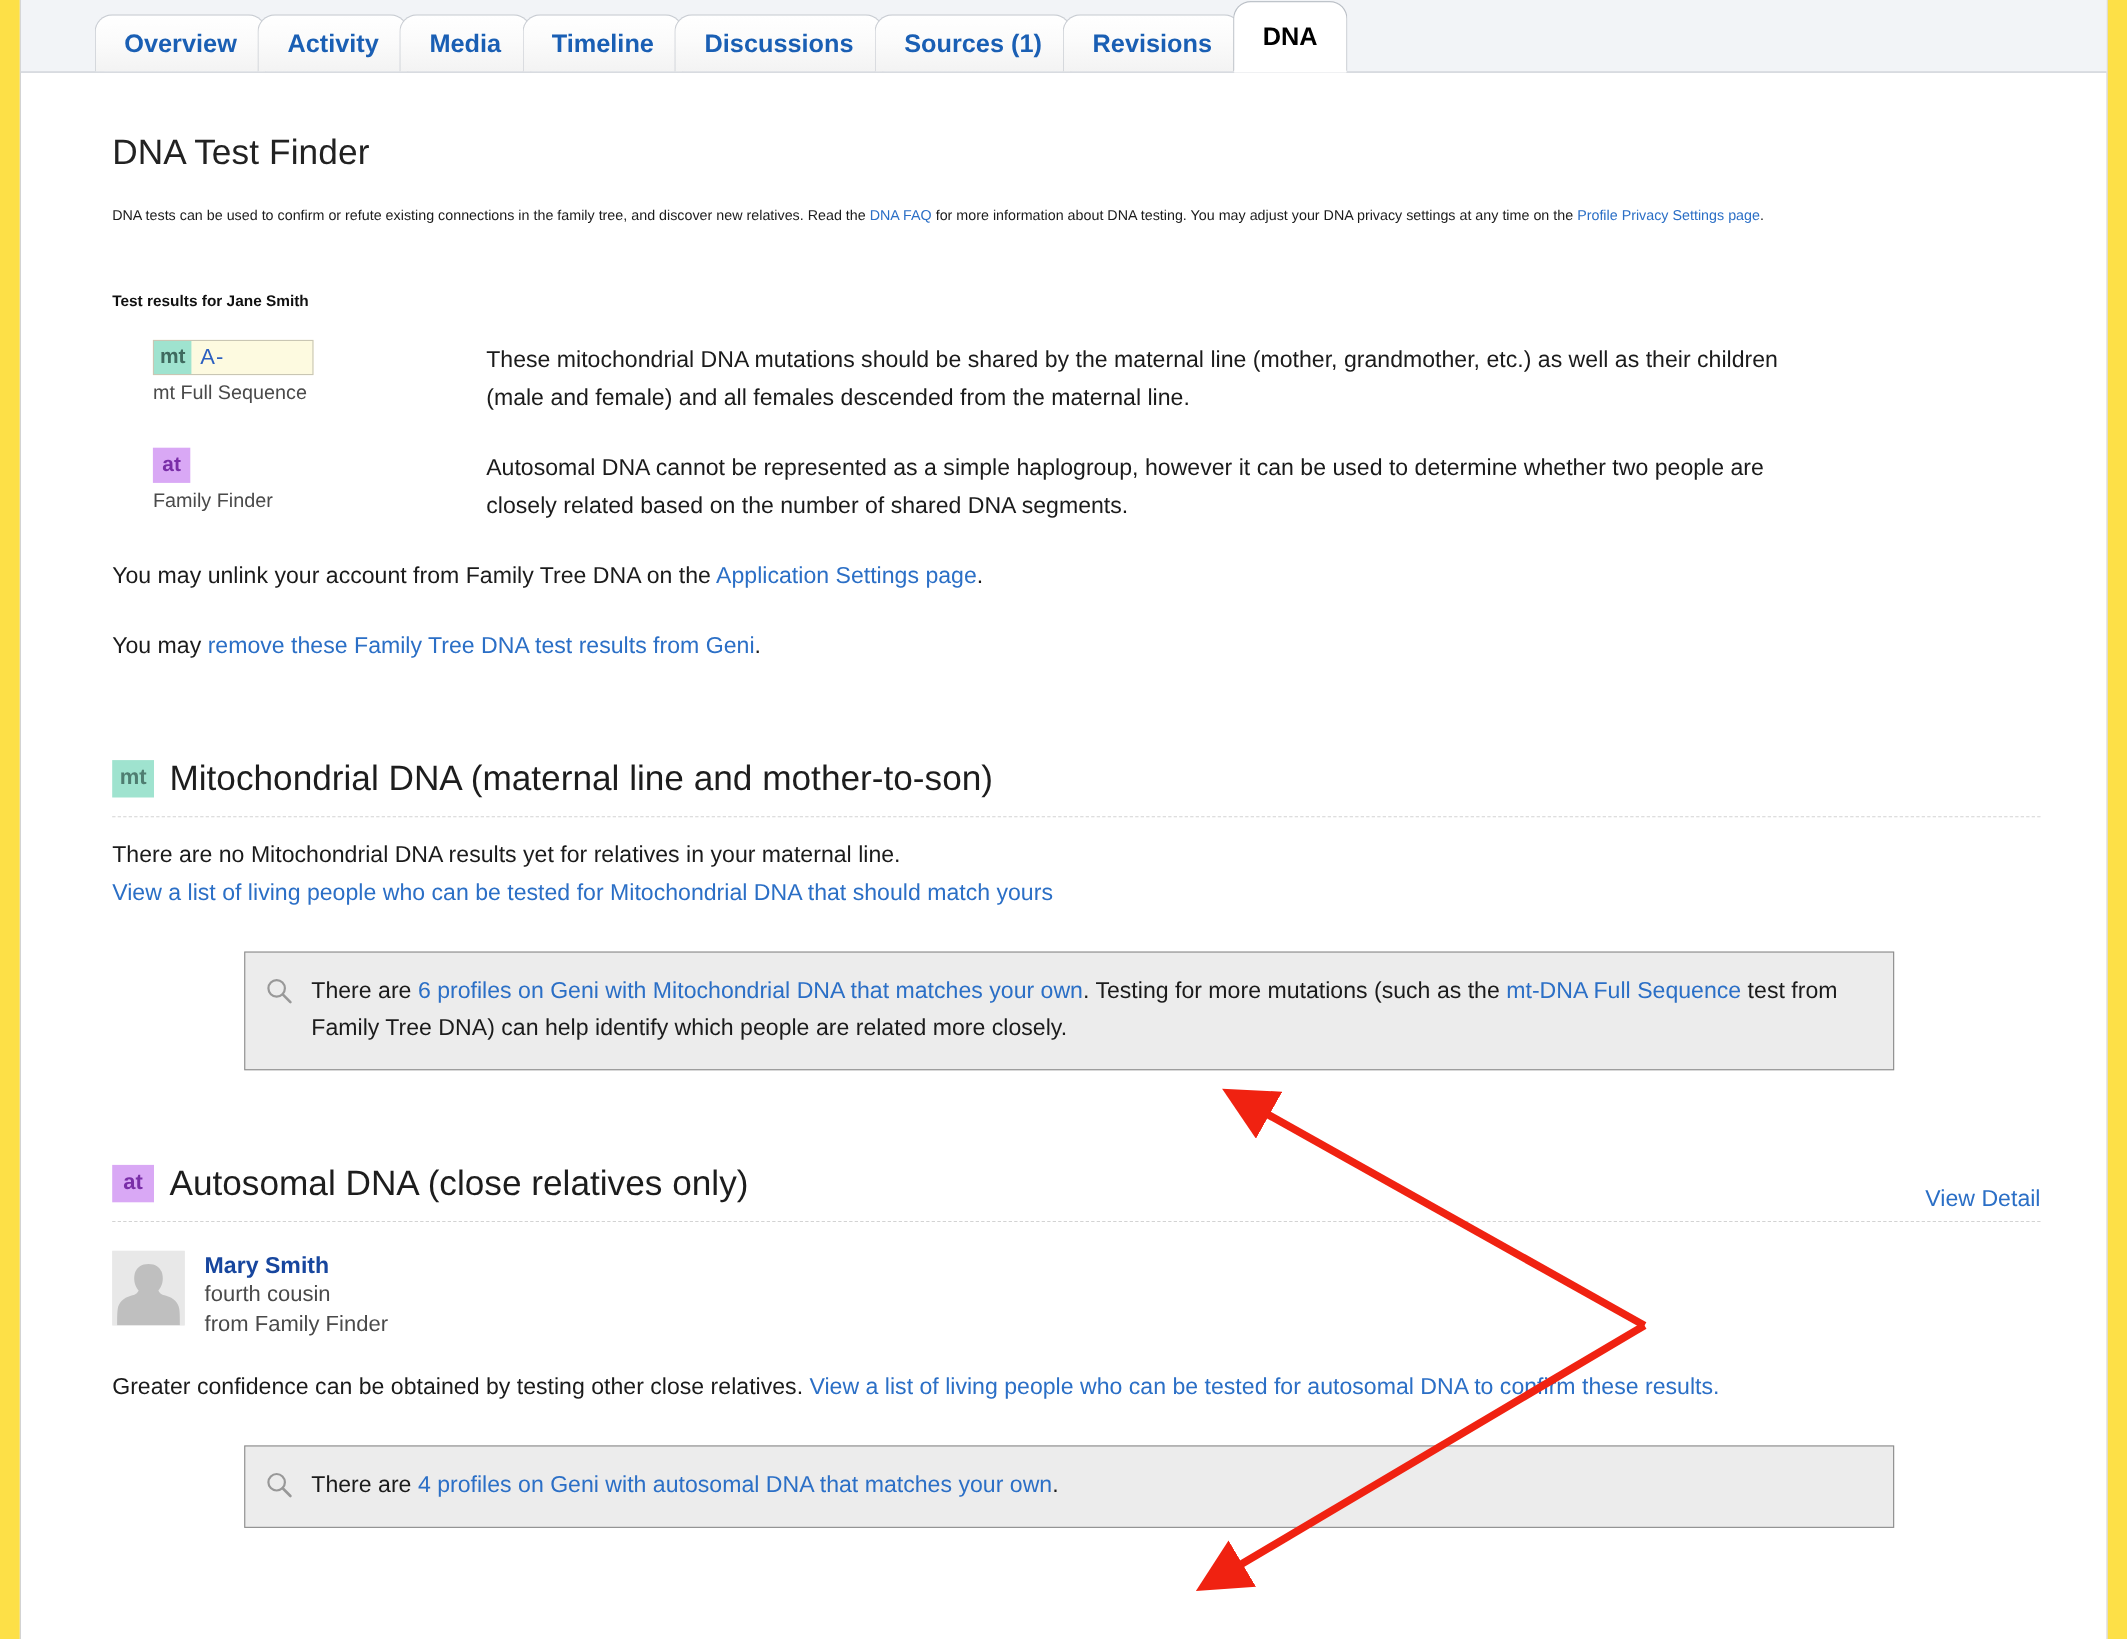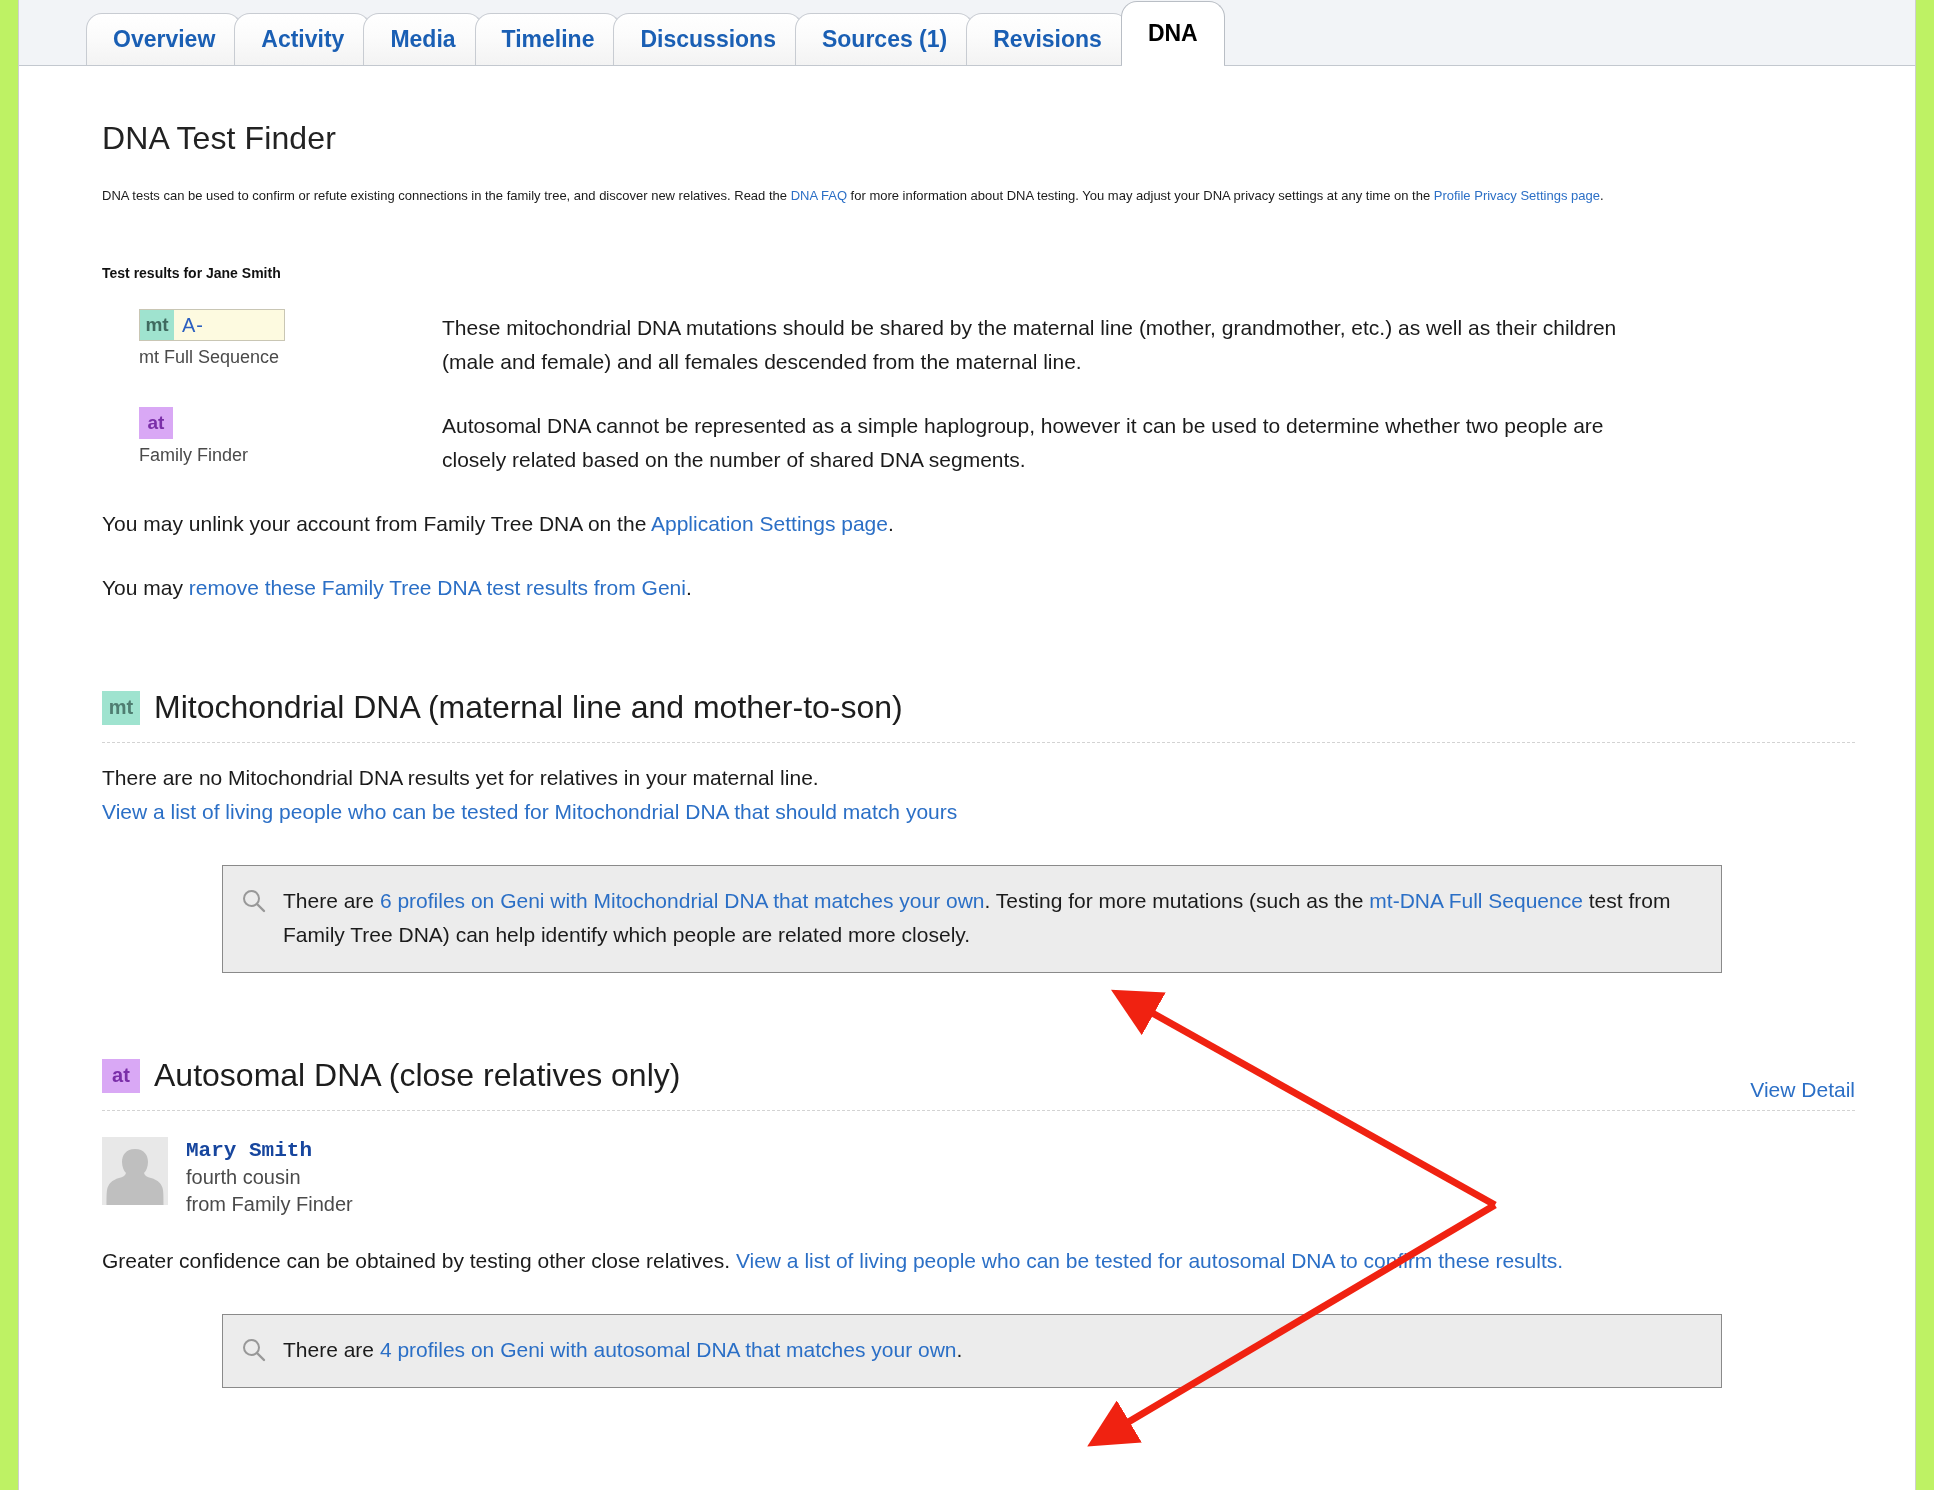--- a/index.html
+++ b/index.html
@@ -5,21 +5,21 @@
   * { box-sizing: border-box; }
   html, body {
     margin: 0; padding: 0;
     background: #ffffff;
     font-family: "Liberation Sans", sans-serif;
   }
   .screen {
     position: relative;
     width: 1934px;
     height: 1490px;
-    background: #bef264;
+    background: #fde047;
     overflow: hidden;
   }
 
   
   .page-frame {
     position: absolute;
     left: 18px; top: 0;
     width: 1898px;
     height: 1490px;
     background: #ffffff;
@@ -262,21 +262,20 @@
     position: relative;
     overflow: hidden;
   }
   .avatar svg { display: block; }
   .match-info { margin-left: 18px; }
   .match-name {
     font-size: 21px;
     font-weight: bold;
     color: #17469e;
     line-height: 27px;
-    font-family: Liberation Mono, monospace;
   }
   .match-rel, .match-src {
     font-size: 20px;
     color: #4a4a4a;
     line-height: 27px;
   }
 
   
   .arrows {
     position: absolute;

